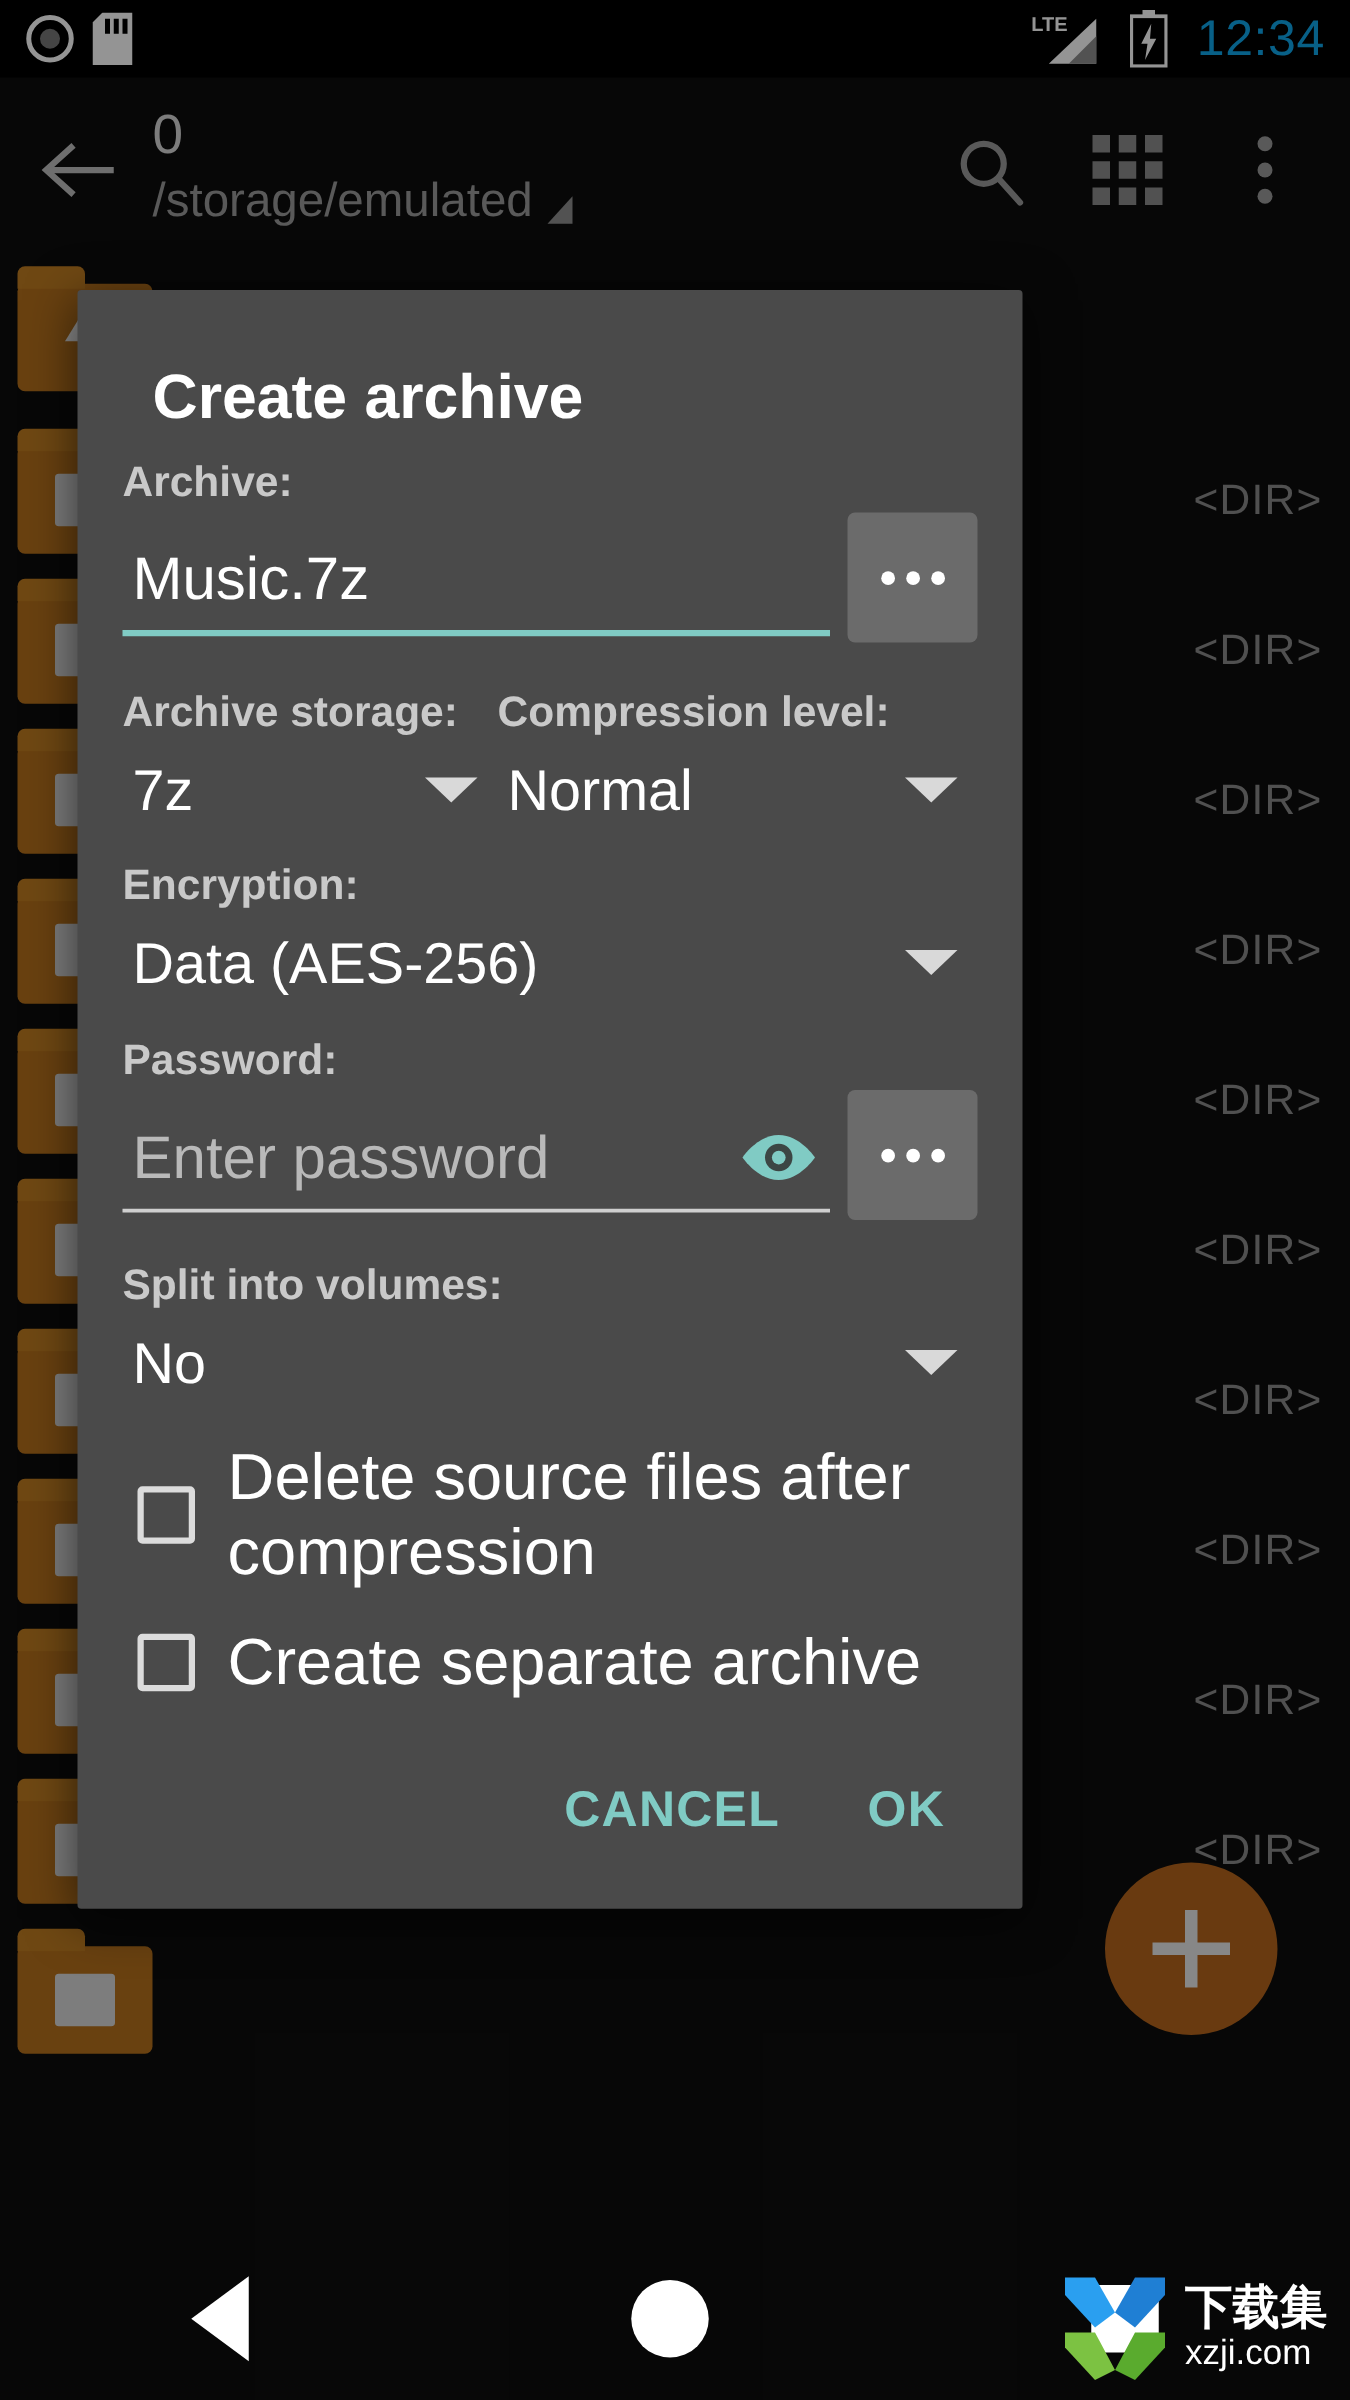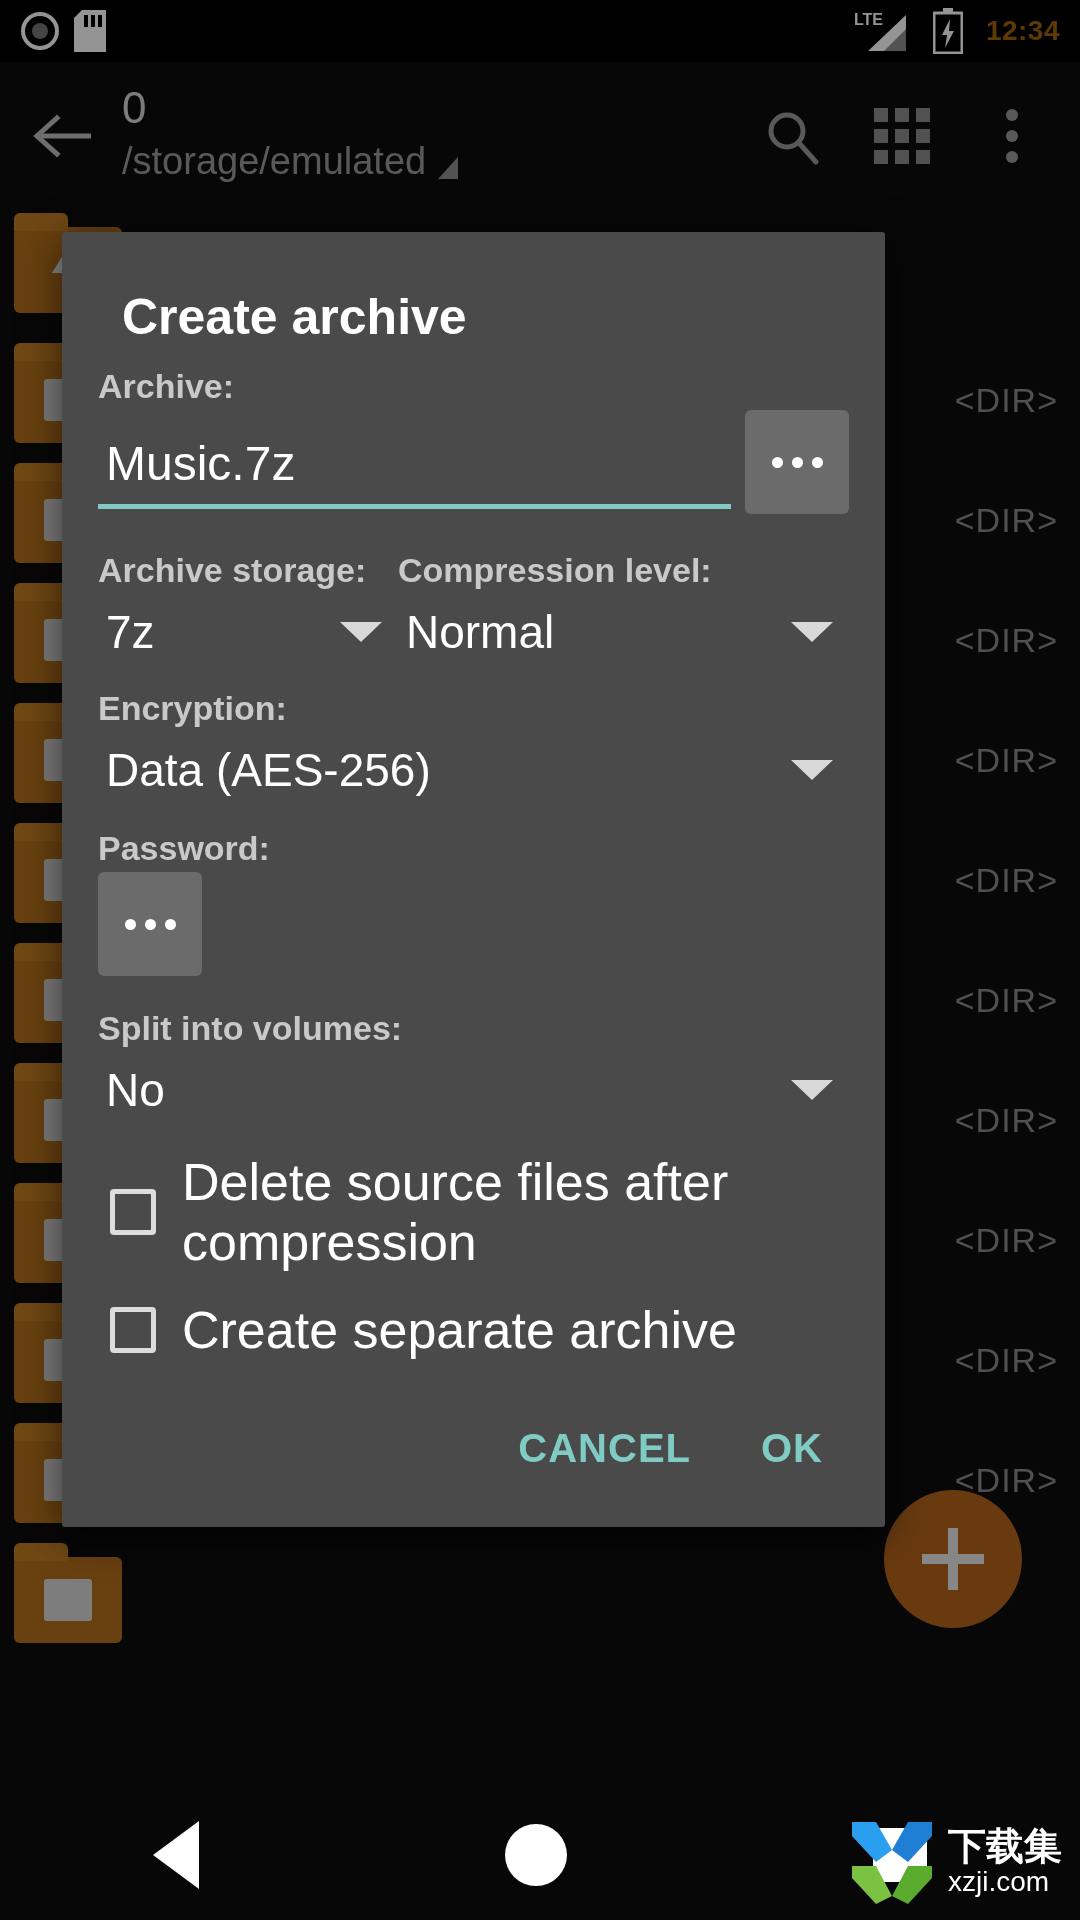--- a/index.html
+++ b/index.html
@@ -11,21 +11,21 @@
   }
   #screen { position: relative; width: 1080px; height: 1920px; background: #0d0d0d; }
 
   
   .statusbar {
     position: absolute; left: 0; top: 0; width: 1080px; height: 62px;
     background: #000; display: flex; align-items: center; padding: 0 20px;
   }
   .sb-left { display: flex; align-items: center; gap: 14px; }
   .sb-right { margin-left: auto; display: flex; align-items: center; gap: 23px; }
-  .sb-time { color: #a16207; font-size: 28px; font-weight: bold; letter-spacing: 0.5px; }
+  .sb-time { color: #0ea5e9; font-size: 40px; font-weight: normal; letter-spacing: 0.5px; }
 
   
   .appbar {
     position: absolute; left: 0; top: 62px; width: 1080px; height: 148px;
     display: flex; align-items: center; padding: 0 22px;
   }
   .appbar-back { width: 84px; height: 84px; display: flex; align-items: center; justify-content: center; }
   .appbar-titles { margin-left: 16px; display: flex; flex-direction: column; justify-content: center; }
   .appbar-title { color: #d6d6d6; font-size: 44px; line-height: 50px; }
   .appbar-sub { color: #9a9a9a; font-size: 38px; line-height: 56px; display: flex; align-items: flex-end; gap: 12px; }
@@ -71,21 +71,21 @@
   .fab .plus { position: relative; width: 62px; height: 62px; }
   .fab .plus::before, .fab .plus::after {
     content: ""; position: absolute; background: #e8e8e8;
   }
   .fab .plus::before { left: 0; top: 26px; width: 62px; height: 10px; }
   .fab .plus::after { left: 26px; top: 0; width: 10px; height: 62px; }
 
   
   .scrim { position: absolute; inset: 0; background: rgba(0,0,0,0.42); }
   .dialog {
-    position: absolute; left: 62px; top: 232px; width: 823px;
+    position: absolute; left: 62px; top: 232px; width: 756px;
     background: #4a4a4a; border-radius: 3px;
     box-shadow: 0 8px 40px rgba(0,0,0,0.6);
     padding: 0 0 12px 0;
   }
   .dlg-title {
     color: #ffffff; font-size: 50px; font-weight: bold;
     padding: 56px 0 16px 60px;
   }
   .dlg-body { padding: 0 36px 0 36px; }
   .lbl { color: #c9c9c9; font-size: 34px; line-height: 48px; font-weight: bold; }
@@ -316,20 +316,31 @@
         <div class="lbl">Encryption:</div>
         <div class="spinner">
           <span class="val">Data (AES-256)</span>
           <span class="caret"></span>
         </div>
       </div>
 
       <div style="margin-top:16px">
         <div class="lbl">Password:</div>
         <div class="row-field">
+          <div class="pwd-wrap">
+            <div class="pwd-line">
+              <div class="txtval placeholder" style="flex:1 1 auto">Enter password</div>
+              <svg class="eye" viewBox="0 0 66 44">
+                <path d="M33 4 C50 4 62 22 62 22 C62 22 50 40 33 40 C16 40 4 22 4 22 C4 22 16 4 33 4 Z" fill="#80cbc4"></path>
+                <circle cx="33" cy="22" r="11" fill="#3c4644"></circle>
+                <circle cx="33" cy="22" r="5.5" fill="#80cbc4"></circle>
+              </svg>
+            </div>
+            <div class="underline dim"></div>
+          </div>
           <div class="dotbtn">
             <i></i>
               <i></i>
               <i></i>
           </div>
         </div>
       </div>
 
       <div style="margin-top:22px">
         <div class="lbl">Split into volumes:</div>

